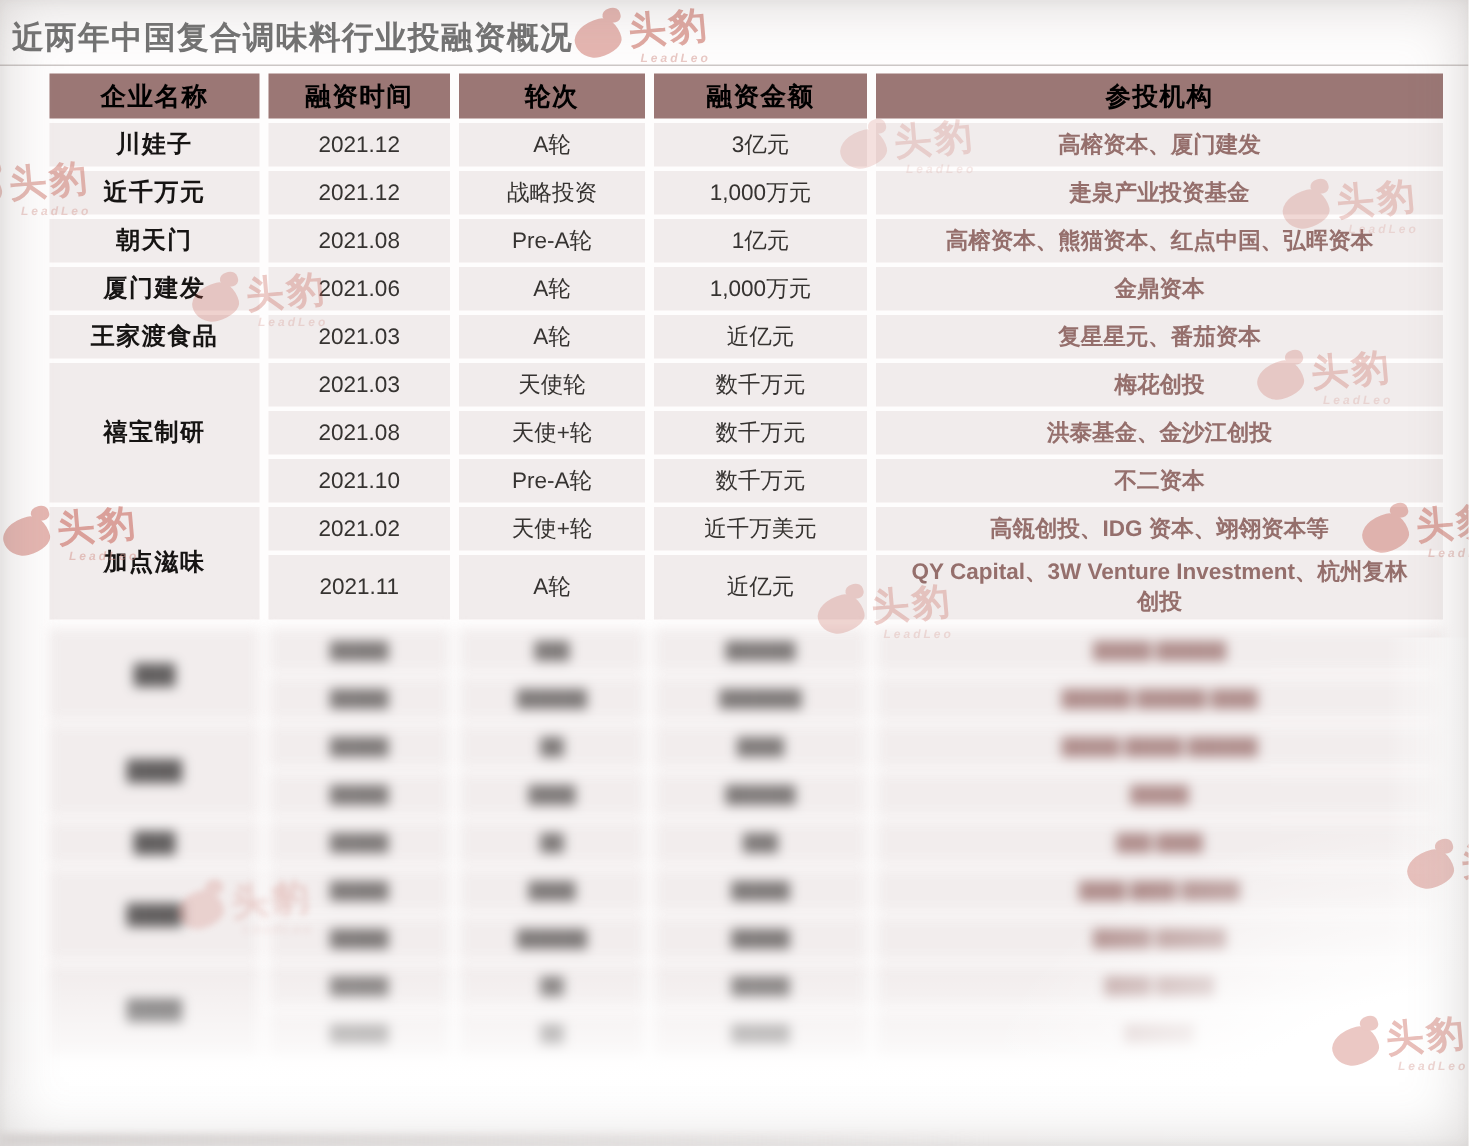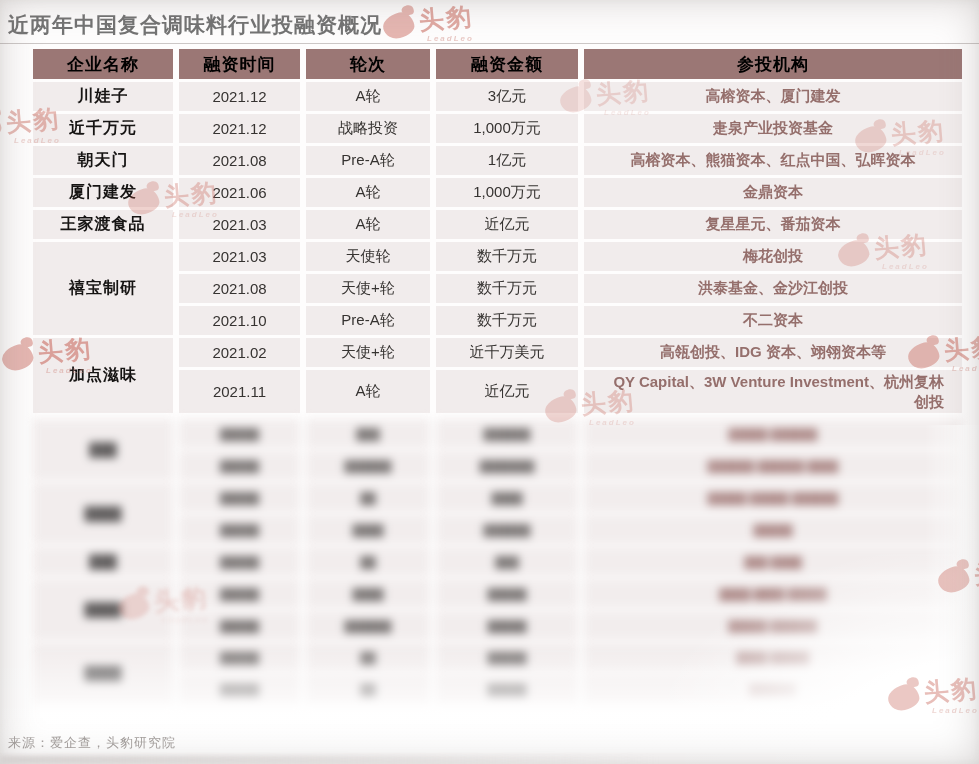--- a/index.html
+++ b/index.html
@@ -29,21 +29,21 @@
     height:30px; text-align:center; letter-spacing:1px;
   }
   td {
     background:#f1ecec; text-align:center; vertical-align:middle;
     font-size:15px; color:#363331; height:29px; padding:0 4px;
     overflow:hidden;
   }
   td.company { font-weight:bold; color:#161413; font-size:16px; letter-spacing:1px;margin-left:11px; }
   td.investors { color:#956f6c; font-weight:bold; }
   tr.tall td { height:34px; }
-  td.inv-left { text-align:right; line-height:1.3; padding:2px 18px; }
+  td.inv-left { text-align:center; line-height:1.3; padding:2px 18px; }
 
   .blur-zone { filter:blur(4px); opacity:0.9; }
   .blur-zone td { font-size:11px; letter-spacing:0; color:rgba(70,66,64,0.75); }
   .blur-zone td.company { font-size:13px; color:rgba(40,38,37,0.8); }
   .blur-zone td.investors { color:rgba(150,105,102,0.8); }
 
   .fade-bottom {
     position:absolute; left:0; right:0; top:648px; height:105px;
     background:linear-gradient(rgba(255,255,255,0), rgba(255,255,255,0.85) 65%, #ffffff);
     pointer-events:none;
@@ -261,21 +261,20 @@
             </tr>
           </tbody>
       </table>
     </div>
   </div>
 
   <div class="fade-right"></div>
   <div class="fade-bottom"></div>
   <div class="corner-fade"></div>
 
-  <div class="source-note">来源：爱企查，头豹研究院</div>
 
   <div class="wm" style="left:383px; top:4px; opacity:0.50;">
     <span class="blob"></span>
     <span class="brand">头豹</span>
     <span class="sub">LeadLeo</span>
   </div>
   <div class="wm" style="left:-30px; top:106px; opacity:0.40;">
     <span class="blob"></span>
     <span class="brand">头豹</span>
     <span class="sub">LeadLeo</span>

